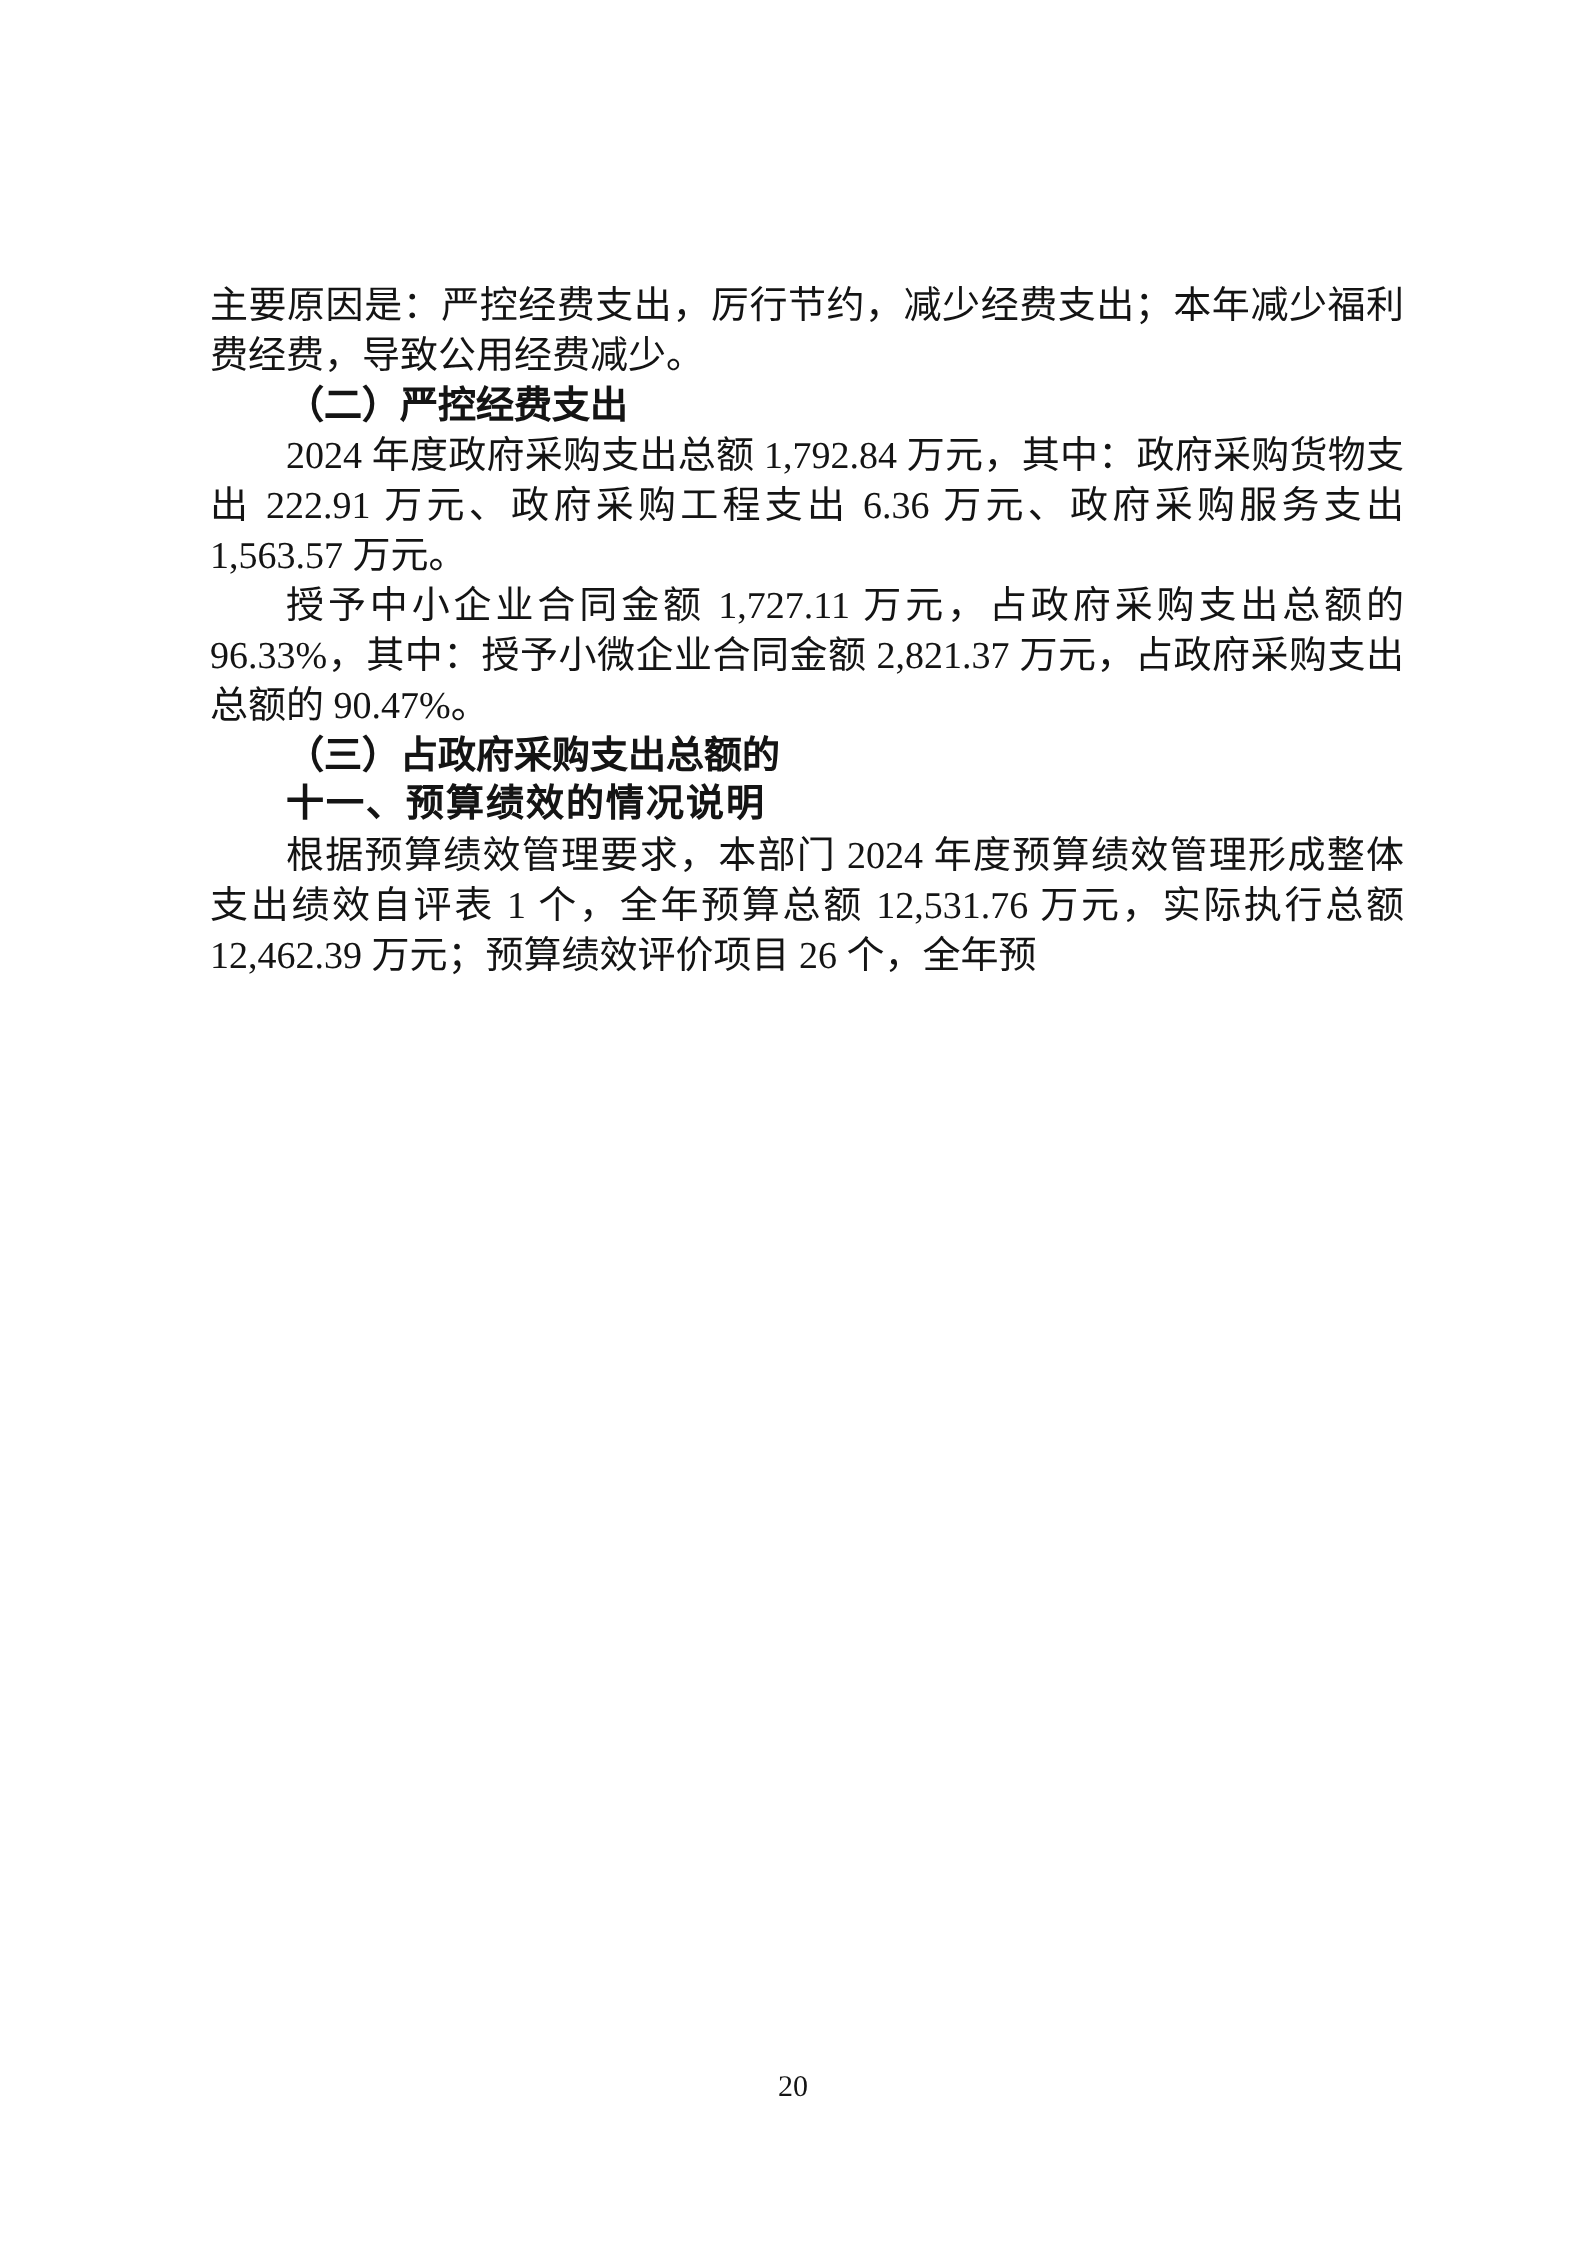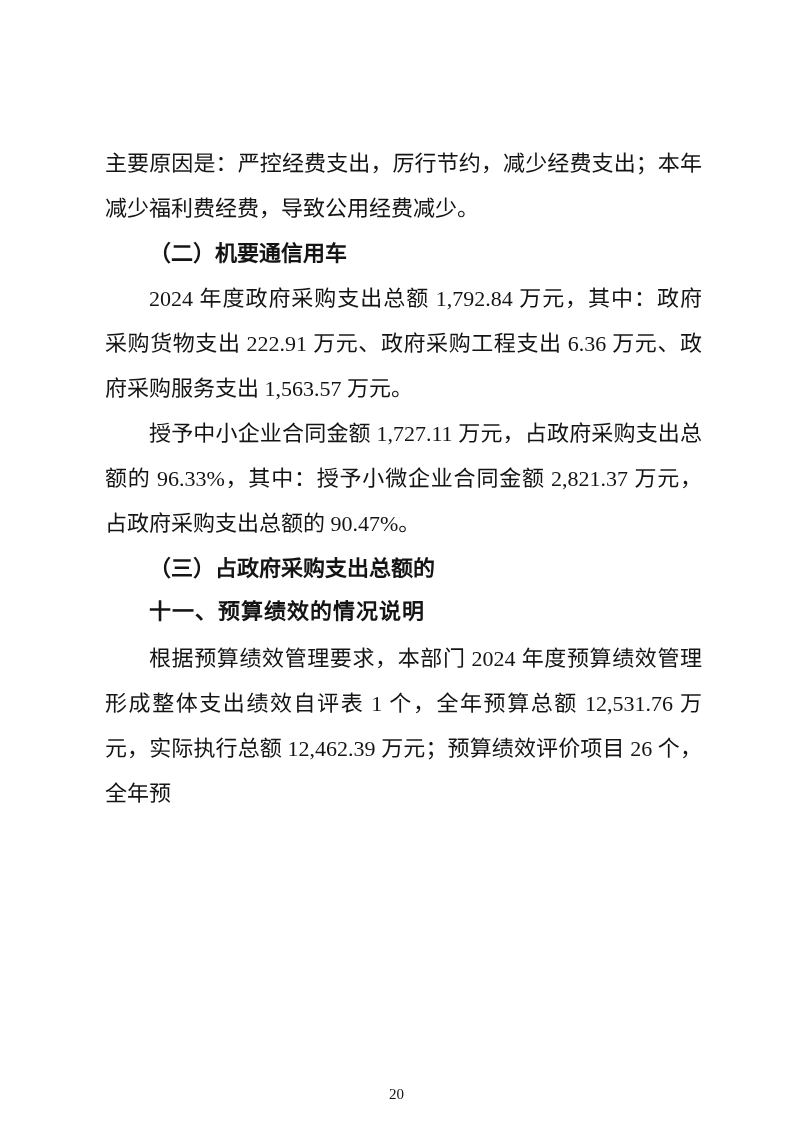--- a/index.html
+++ b/index.html
@@ -14,22 +14,22 @@
     background: #ffffff;
     overflow: hidden;
     font-family: "Liberation Serif", "DejaVu Serif", serif;
     color: #141414;
   }
   .content {
     position: absolute;
     left: 105px;
     top: 141px;
     width: 597px;
-    font-size: 22px;
-    line-height: 45px;
+    font-size: 19px;
+    line-height: 25px;
     text-align: justify;
     text-justify: inter-ideograph;
   }
   .content p {
     margin: 0;
     padding: 0;
   }
   .para {
     text-indent: 2em;
   }
@@ -42,38 +42,38 @@
   }
   .heading-major {
     text-indent: 2em;
     font-weight: bold;
     font-family: Liberation Mono, monospace;
     letter-spacing: 1px;
   }
   .footer {
     position: absolute;
     left: 0;
-    top: 1084px;
+    top: 1034px;
     width: 100%;
     text-align: center;
     font-size: 15px;
     line-height: 20px;
     color: #141414;
   }
 </style>
 </head>
 <body>
 
 <div class="page">
 
   <div class="content">
 
     <p class="para-flush">主要原因是：严控经费支出，厉行节约，减少经费支出；本年减少福利费经费，导致公用经费减少。</p>
 
-    <p class="heading-sub">（二）机要通信用车</p>
+    <p class="heading-sub">（二）严控经费支出</p>
 
     <p class="para">2024 年度政府采购支出总额 1,792.84 万元，其中：政府采购货物支出 222.91 万元、政府采购工程支出 6.36 万元、政府采购服务支出 1,563.57 万元。</p>
 
     <p class="para">授予中小企业合同金额 1,727.11 万元，占政府采购支出总额的 96.33%，其中：授予小微企业合同金额 2,821.37 万元，占政府采购支出总额的 90.47%。</p>
 
     <p class="heading-sub">（三）占政府采购支出总额的</p>
 
 
     <p class="heading-major">十一、预算绩效的情况说明</p>
 

